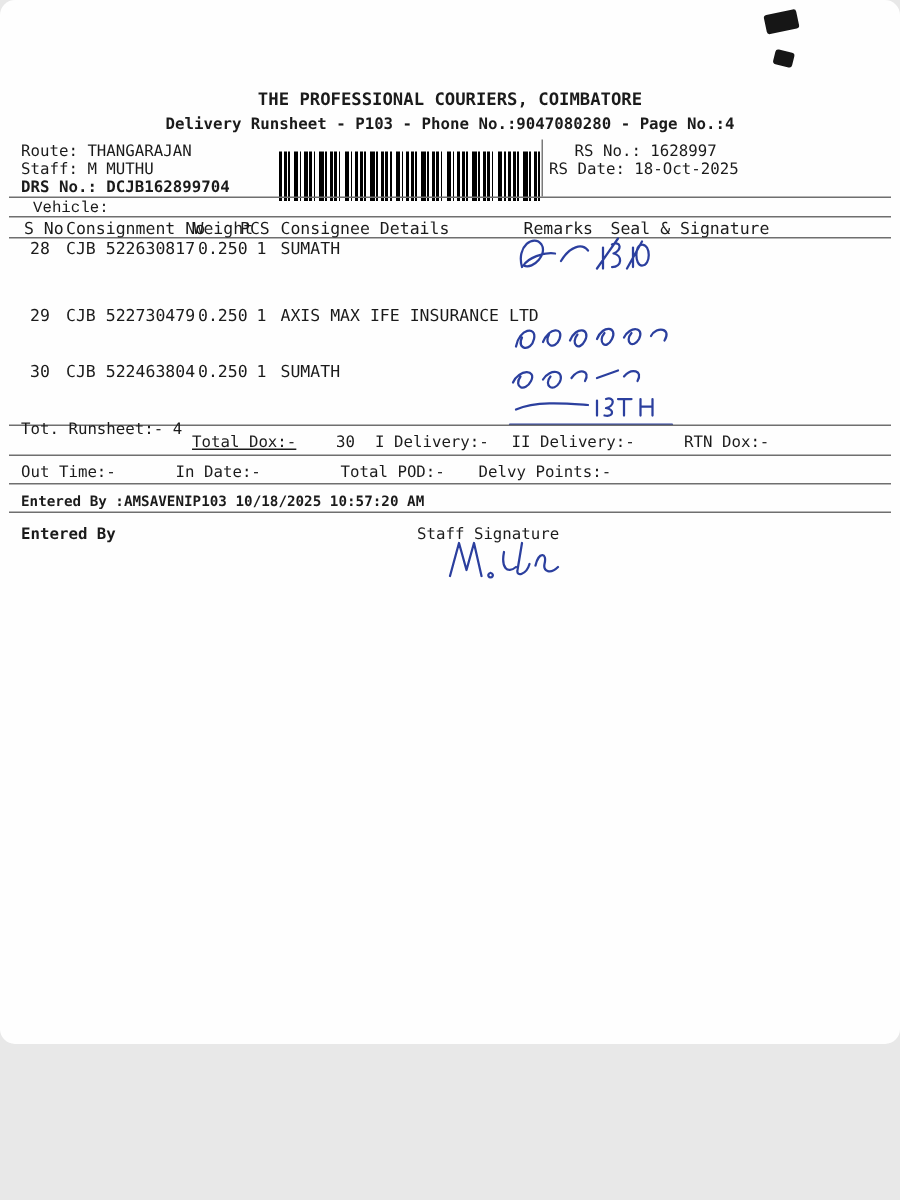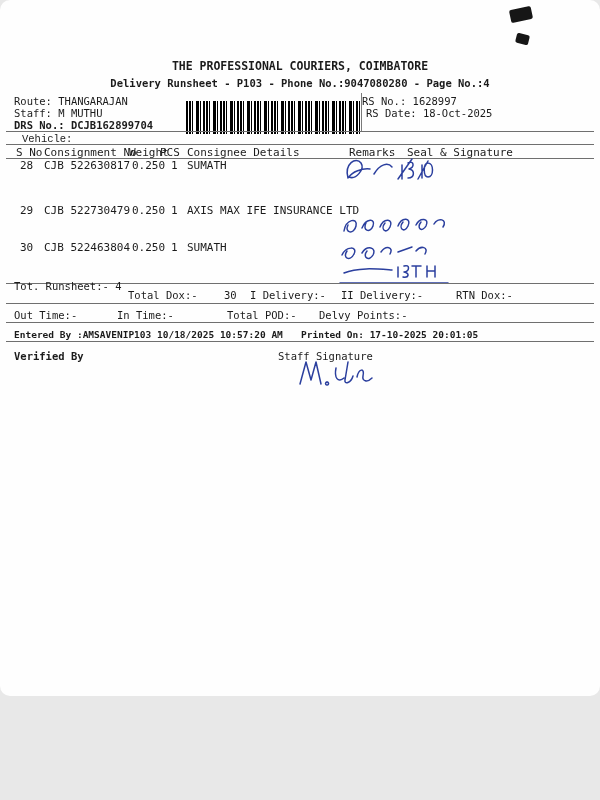--- a/index.html
+++ b/index.html
@@ -22,21 +22,21 @@
   #hl-sum1{top:303px;}
   #hl-sum2{top:322px;}
   #hl-entered{top:341px;}
   .vline{position:absolute;left:361px;top:93px;width:1px;height:38px;background:#7a7a7a;}
   #title{top:60px;font-size:11.5px;}
   #subtitle{top:77px;}
   #route{left:14px;top:95px;}
   #staff{left:14px;top:107px;}
   #drs{left:14px;top:119px;}
   #vehicle{left:22px;top:133px;font-family:Liberation Mono, monospace;}
-  #rsno{left:362px;top:95px;}
+  #rsno{left:383px;top:95px;}
   #rsdate{left:366px;top:107px;}
   .barcode{
     position:absolute;left:186px;top:101px;width:174px;height:33px;
     background:repeating-linear-gradient(90deg,
       #000 0 2px,#fff 2px 3px,#000 3px 5px,#fff 5px 6px,
       #000 6px 7px,#fff 7px 10px,#000 10px 13px,#fff 13px 14px,
       #000 14px 15px,#fff 15px 17px);
   }
   .rw{position:absolute;left:0;top:0;width:100%;height:14px;}
   .rw span{position:absolute;white-space:pre;font-size:11px;}
@@ -45,21 +45,21 @@
   #row1{top:204px;}
   #row2{top:241px;}
   .c-sno{left:16px;} .c-snoD{left:20px;}
   .c-con{left:44px;}
   .c-wt{left:129px;} .c-wtD{left:132px;}
   .c-pcs{left:160px;} .c-pcsD{left:171px;}
   .c-cons{left:187px;}
   .c-rem{left:349px;}
   .c-seal{left:407px;}
   #sum-tot{left:14px;top:280px;}
-  #sum-doxl{left:128px;top:289px;}
+  #sum-doxl{left:128px;top:289px;text-decoration:underline;}
   #sum-doxv{left:224px;top:289px;}
   #sum-i{left:250px;top:289px;}
   #sum-ii{left:341px;top:289px;}
   #sum-rtn{left:456px;top:289px;}
   #out-time{left:14px;top:309px;}
   #in-time{left:117px;top:309px;}
   #total-pod{left:227px;top:309px;}
   #delvy{left:319px;top:309px;}
   #entered{left:14px;top:328px;}
   #printed{left:301px;top:328px;}
@@ -151,31 +151,30 @@
   <div class="t" id="sum-tot">Tot. Runsheet:- 4</div>
   <div class="t" id="sum-doxl">Total Dox:-</div>
   <div class="t" id="sum-doxv">30</div>
   <div class="t" id="sum-i">I Delivery:-</div>
   <div class="t" id="sum-ii">II Delivery:-</div>
   <div class="t" id="sum-rtn">RTN Dox:-</div>
 
   <div class="hline" id="hl-sum1"></div>
 
   <div class="t" id="out-time">Out Time:-</div>
-  <div class="t" id="in-time">In Time:-</div>
+  <div class="t" id="in-time">In Date:-</div>
   <div class="t" id="total-pod">Total POD:-</div>
   <div class="t" id="delvy">Delvy Points:-</div>
 
   <div class="hline" id="hl-sum2"></div>
 
   <div class="t b sm" id="entered">Entered By :AMSAVENIP103 10/18/2025 10:57:20 AM</div>
-  <div class="t b sm" id="printed">Printed On: 17-10-2025 20:01:05</div>
 
   <div class="hline" id="hl-entered"></div>
 
-  <div class="t b" id="verified">Verified By</div>
+  <div class="t b" id="verified">Entered By</div>
   <div class="t" id="staffsig-label">Staff Signature</div>
 
   <svg class="sig" id="sig4" width="85" height="40" viewBox="0 0 85 40">
     <path d="M6,30 L12,8 L17,26 L22,8 L27,30 M33,28 a1.5,1.5 0 1,0 0.1,0 M42,14 C40,24 44,29 50,24 M54,8 L51,26 C50,31 57,29 59,22 M63,23 C65,14 71,14 69,22 C68,27 73,29 78,24"></path>
   </svg>
 
 </div>
 
 </body></html>

